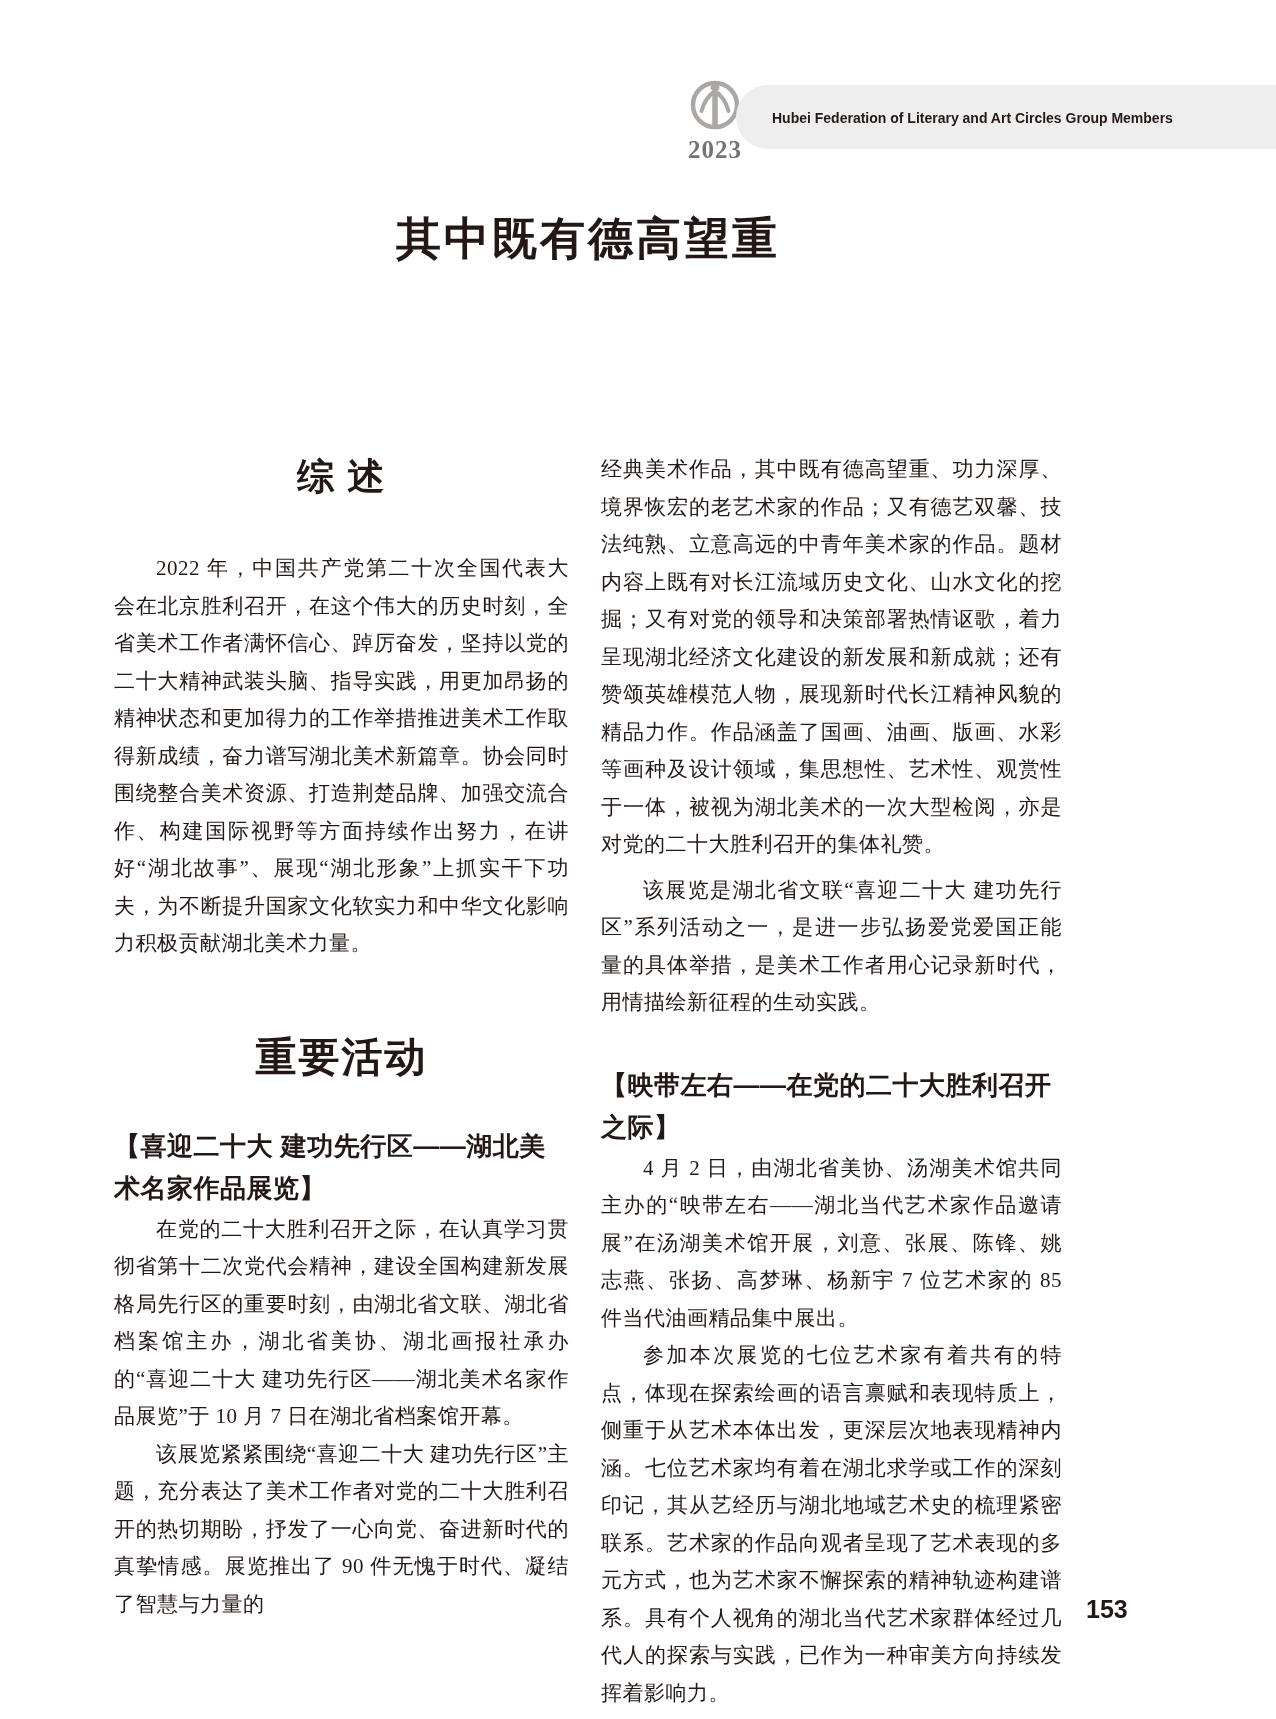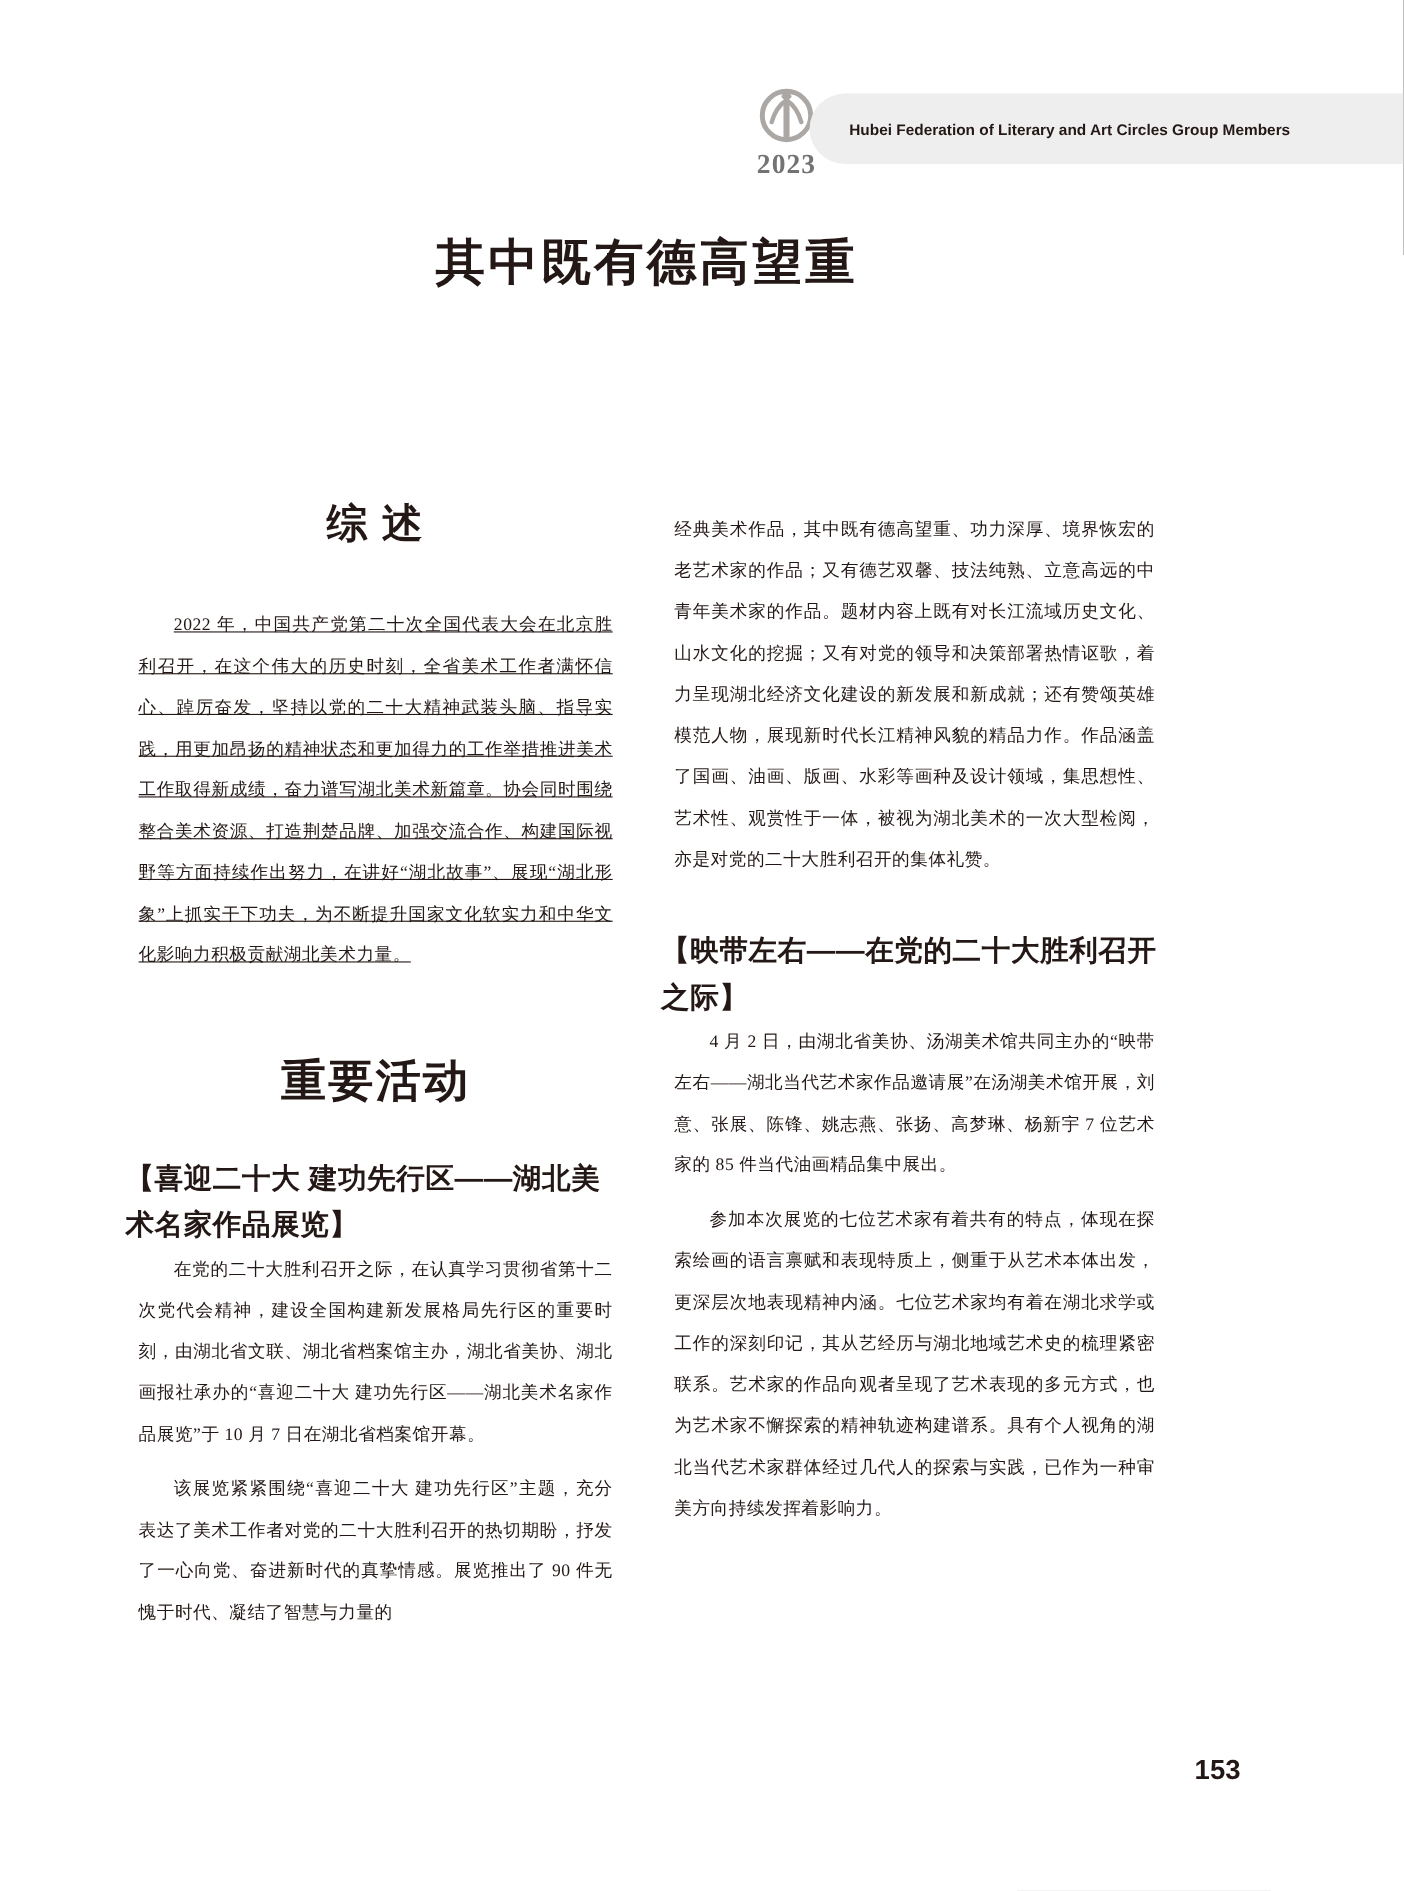--- a/index.html
+++ b/index.html
@@ -39,37 +39,37 @@
     position:absolute;left:114px;top:212px;width:948px;margin:0;
     text-align:center;
     font-family:"Liberation Serif","DejaVu Serif",serif;
     font-weight:bold;font-size:45px;letter-spacing:3px;line-height:1.2;
   }
   
   .col{position:absolute;top:452px;}
   .col-left{left:114px;width:455px;}
   .col-right{left:601px;top:451px;width:461px;}
   .body{
-    margin:12px;
-    font-size:16px;line-height:37.5px;
+    margin:0;
+    font-size:21px;line-height:37.5px;
     text-align:justify;
     text-justify:inter-ideograph;
     letter-spacing:.5px;
   }
   .indent{text-indent:2em;}
   h2{margin:0;text-align:center;}
   h2.serif-h{
     font-family:"Liberation Serif","DejaVu Serif",serif;
     font-weight:bold;font-size:37px;line-height:50px;letter-spacing:2px;
   }
   h2.sans-h{
     font-family:"Liberation Sans","DejaVu Sans",sans-serif;
     font-weight:bold;font-size:41px;line-height:52px;margin-top:68px;letter-spacing:2px;
   }
-  .after-h{margin-top:48px;text-decoration:underline;}
+  .after-h{margin-top:48px;}
   h3.sub-h{
     margin:0;margin-top:42px;
     font-family:"Liberation Sans","DejaVu Sans",sans-serif;
     font-weight:bold;font-size:26px;line-height:42px;text-align:left;letter-spacing:.5px;
   }
   .after-sub{margin-top:2px;}
   .gap-top{margin-top:8px;}
   
   .page-number{
     position:absolute;left:1086px;top:1595px;width:70px;
@@ -106,20 +106,21 @@
     <h2 class="serif-h">综 述</h2>
     <p class="body indent after-h">2022 年，中国共产党第二十次全国代表大会在北京胜利召开，在这个伟大的历史时刻，全省美术工作者满怀信心、踔厉奋发，坚持以党的二十大精神武装头脑、指导实践，用更加昂扬的精神状态和更加得力的工作举措推进美术工作取得新成绩，奋力谱写湖北美术新篇章。协会同时围绕整合美术资源、打造荆楚品牌、加强交流合作、构建国际视野等方面持续作出努力，在讲好“湖北故事”、展现“湖北形象”上抓实干下功夫，为不断提升国家文化软实力和中华文化影响力积极贡献湖北美术力量。</p>
     <h2 class="sans-h">重要活动</h2>
     <h3 class="sub-h">【喜迎二十大 建功先行区——湖北美术名家作品展览】</h3>
     <p class="body indent after-sub">在党的二十大胜利召开之际，在认真学习贯彻省第十二次党代会精神，建设全国构建新发展格局先行区的重要时刻，由湖北省文联、湖北省档案馆主办，湖北省美协、湖北画报社承办的“喜迎二十大 建功先行区——湖北美术名家作品展览”于 10 月 7 日在湖北省档案馆开幕。</p>
     <p class="body indent">该展览紧紧围绕“喜迎二十大 建功先行区”主题，充分表达了美术工作者对党的二十大胜利召开的热切期盼，抒发了一心向党、奋进新时代的真挚情感。展览推出了 90 件无愧于时代、凝结了智慧与力量的</p>
   </section>
 
   <section class="col col-right">
     <p class="body">经典美术作品，其中既有德高望重、功力深厚、境界恢宏的老艺术家的作品；又有德艺双馨、技法纯熟、立意高远的中青年美术家的作品。题材内容上既有对长江流域历史文化、山水文化的挖掘；又有对党的领导和决策部署热情讴歌，着力呈现湖北经济文化建设的新发展和新成就；还有赞颂英雄模范人物，展现新时代长江精神风貌的精品力作。作品涵盖了国画、油画、版画、水彩等画种及设计领域，集思想性、艺术性、观赏性于一体，被视为湖北美术的一次大型检阅，亦是对党的二十大胜利召开的集体礼赞。</p>
+    <p class="body indent gap-top">该展览是湖北省文联“喜迎二十大 建功先行区”系列活动之一，是进一步弘扬爱党爱国正能量的具体举措，是美术工作者用心记录新时代，用情描绘新征程的生动实践。</p>
     <h3 class="sub-h">【映带左右——在党的二十大胜利召开之际】</h3>
     <p class="body indent after-sub">4 月 2 日，由湖北省美协、汤湖美术馆共同主办的“映带左右——湖北当代艺术家作品邀请展”在汤湖美术馆开展，刘意、张展、陈锋、姚志燕、张扬、高梦琳、杨新宇 7 位艺术家的 85 件当代油画精品集中展出。</p>
     <p class="body indent">参加本次展览的七位艺术家有着共有的特点，体现在探索绘画的语言禀赋和表现特质上，侧重于从艺术本体出发，更深层次地表现精神内涵。七位艺术家均有着在湖北求学或工作的深刻印记，其从艺经历与湖北地域艺术史的梳理紧密联系。艺术家的作品向观者呈现了艺术表现的多元方式，也为艺术家不懈探索的精神轨迹构建谱系。具有个人视角的湖北当代艺术家群体经过几代人的探索与实践，已作为一种审美方向持续发挥着影响力。</p>
   </section>
 
   <div class="page-number">153</div>
 
 </div>
 
 </body></html>

